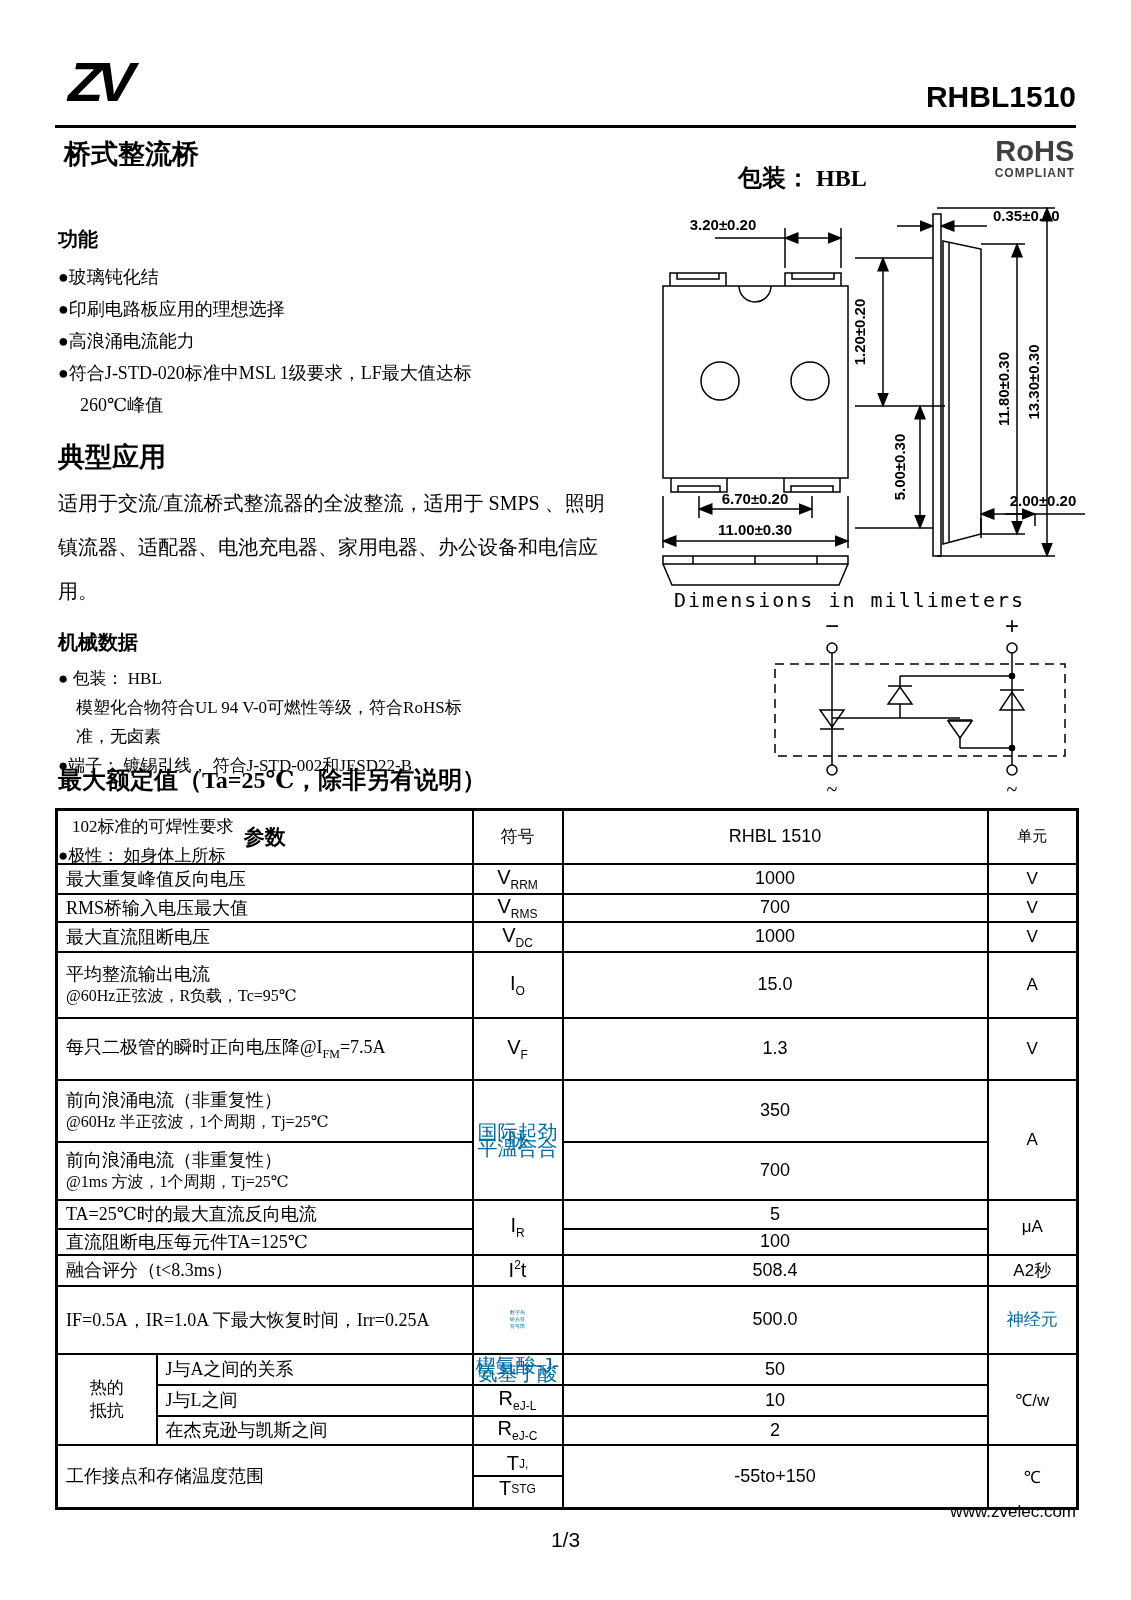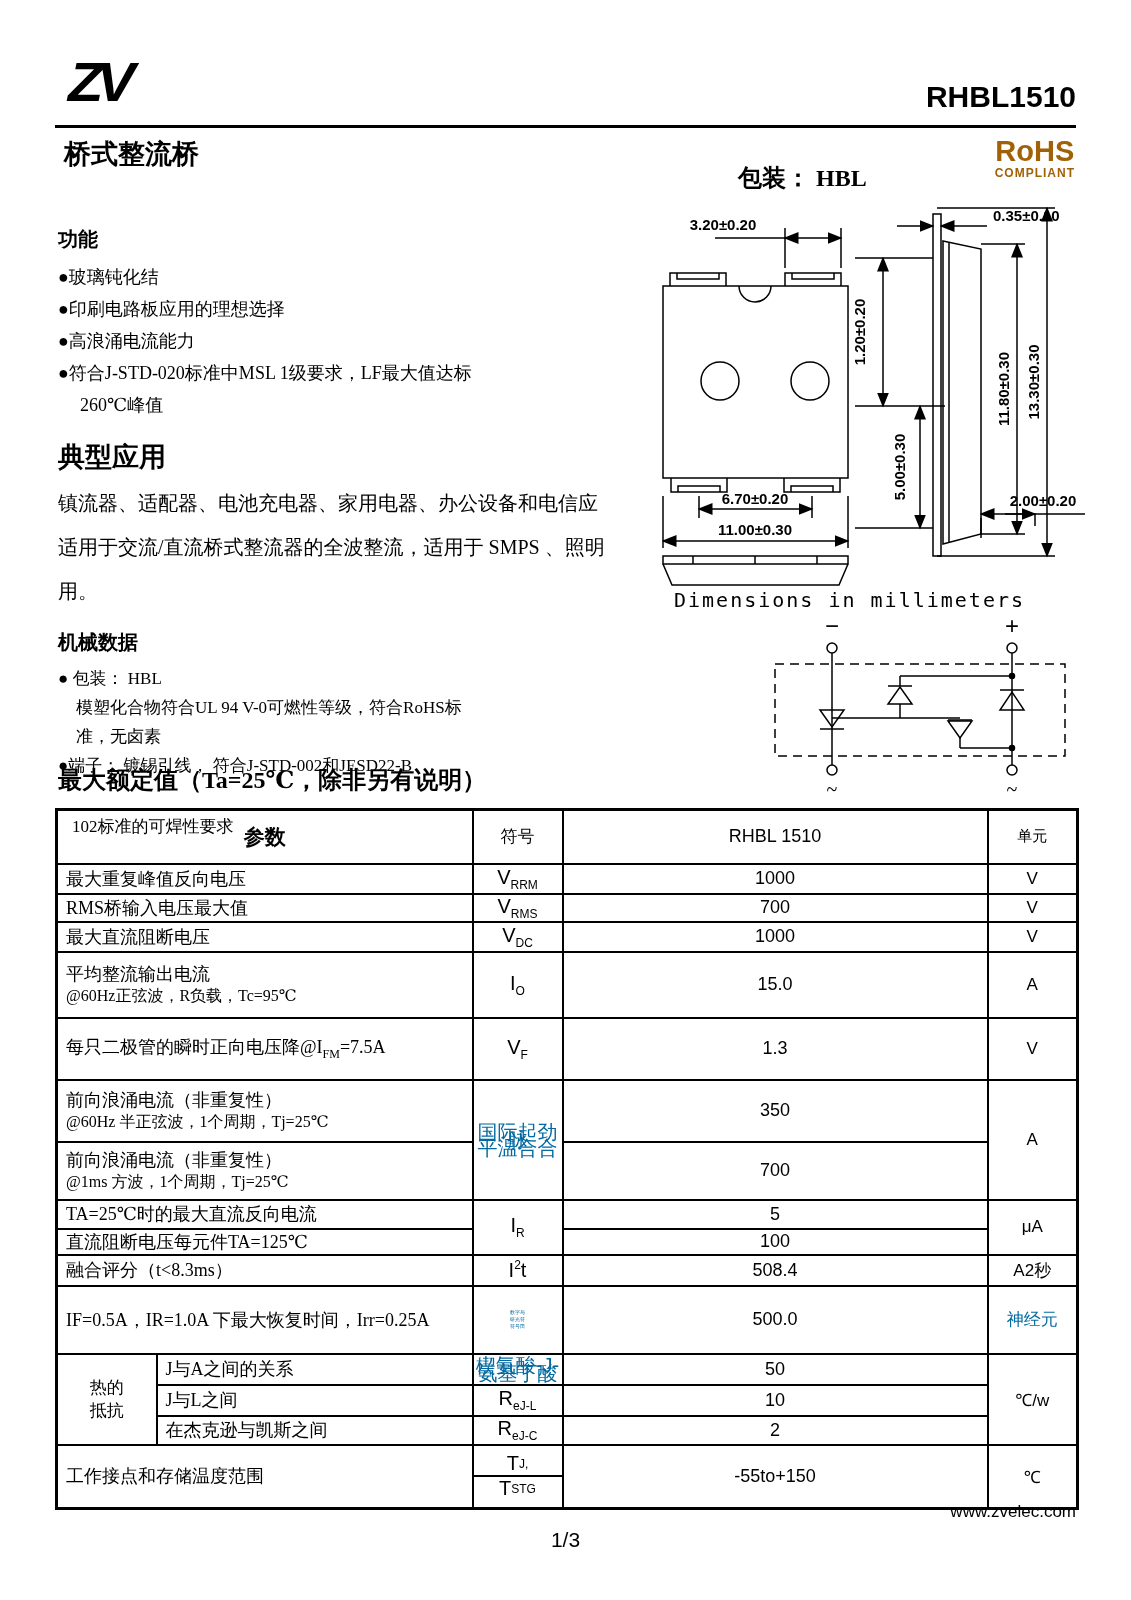--- a/index.html
+++ b/index.html
@@ -68,46 +68,47 @@
 </style>
 </head>
 <body>
 
 <div class="page">
 
   <div class="logo">ZV</div>
   <div class="part-number">RHBL1510</div>
   <div class="header-rule"></div>
   <div class="doc-subtitle">桥式整流桥</div>
-  <div class="rohs" style="color:#a16207;">
+  <div class="rohs" style="color:#404040;">
     <div class="r1">RoHS</div>
     <div class="r2">COMPLIANT</div>
   </div>
   <div class="package-label">包装：  HBL</div>
 
   <div class="left-col">
     <div class="sec-h-small">功能</div>
     <div class="feat-line">●玻璃钝化结</div>
     <div class="feat-line">●印刷电路板应用的理想选择</div>
     <div class="feat-line">●高浪涌电流能力</div>
     <div class="feat-line">●符合J-STD-020标准中MSL 1级要求，LF最大值达标</div>
     <div class="feat-line indent">260℃峰值</div>
 
     <div class="sec-h-big">典型应用</div>
+    <div class="app-line">适用于交流/直流桥式整流器的全波整流，适用于 SMPS 、照明</div>
     <div class="app-line">镇流器、适配器、电池充电器、家用电器、办公设备和电信应</div>
-    <div class="app-line">适用于交流/直流桥式整流器的全波整流，适用于 SMPS 、照明</div>
     <div class="app-line">用。</div>
 
     <div class="mech">
       <div class="sec-h-small">机械数据</div>
       <div class="mech-line">● 包装：  HBL</div>
       <div class="mech-line i1">模塑化合物符合UL 94 V-0可燃性等级，符合RoHS标</div>
       <div class="mech-line i1">准，无卤素</div>
       <div class="mech-line">●端子： 镀锡引线， 符合J-STD-002和JESD22-B</div>
       <div class="mech-line i2">102标准的可焊性要求</div>
+      <div class="mech-line">●极性： 如身体上所标</div>
     </div>
   </div>
 
   <svg class="dim-drawing" width="485" height="390" viewBox="0 0 485 390" fill="none" stroke="#000" stroke-width="1.5">
     <defs>
       <marker id="ae" orient="auto" markerWidth="10" markerHeight="8" refX="9" refY="4">
         <path d="M0,0 L10,4 L0,8 Z" fill="#000" stroke="none"></path>
       </marker>
       <marker id="as" orient="auto" markerWidth="10" markerHeight="8" refX="1" refY="4">
         <path d="M10,0 L0,4 L10,8 Z" fill="#000" stroke="none"></path>

